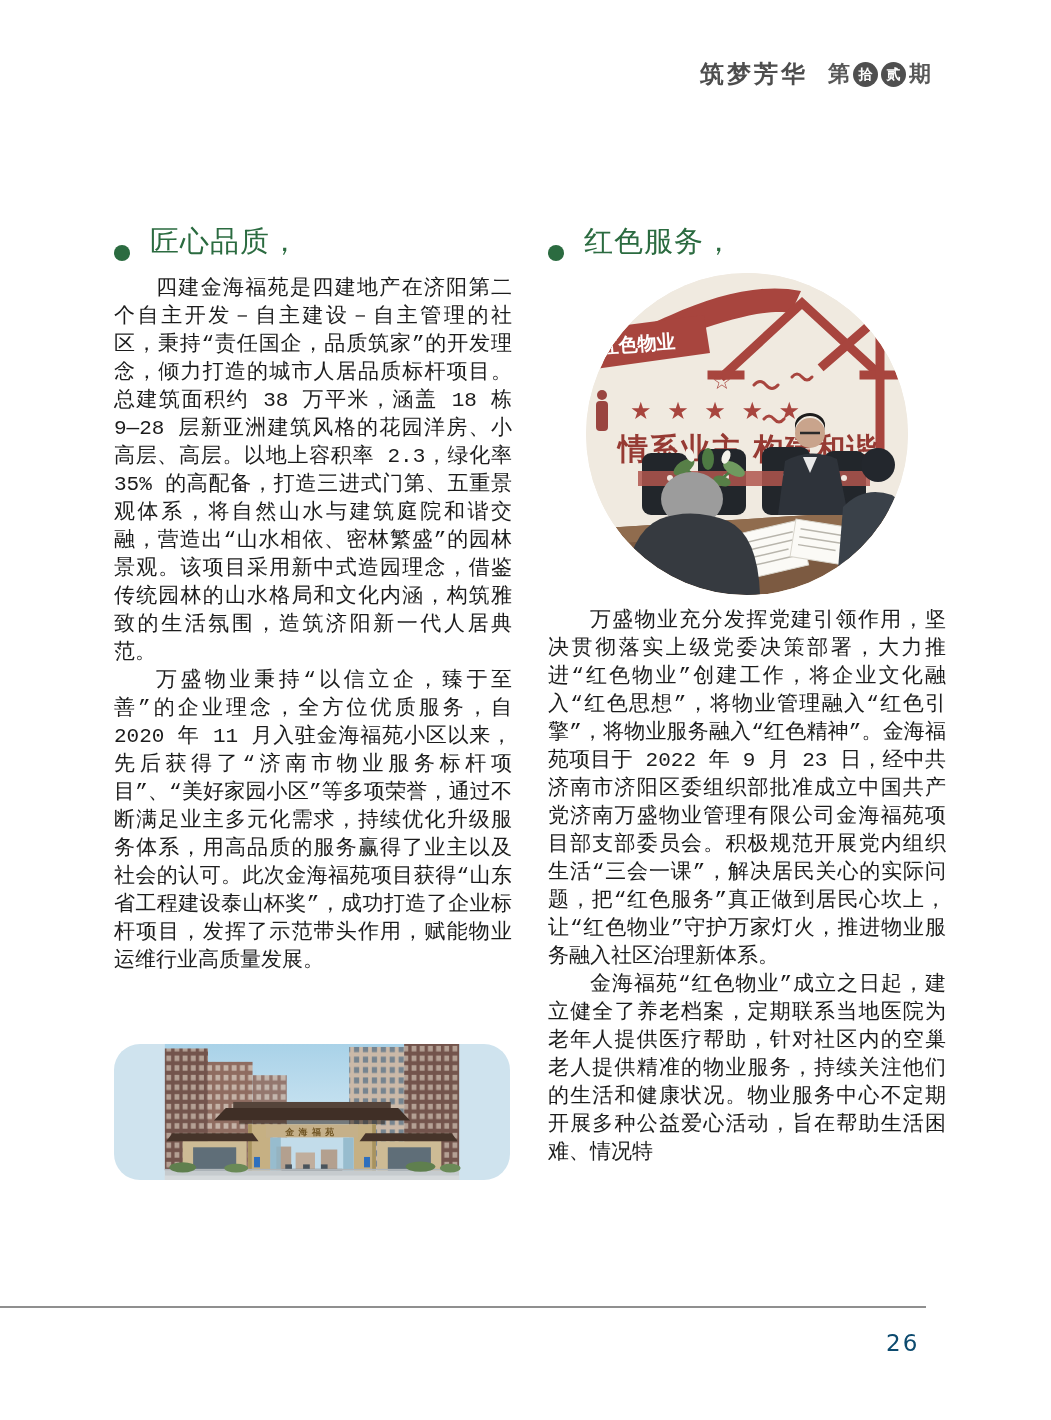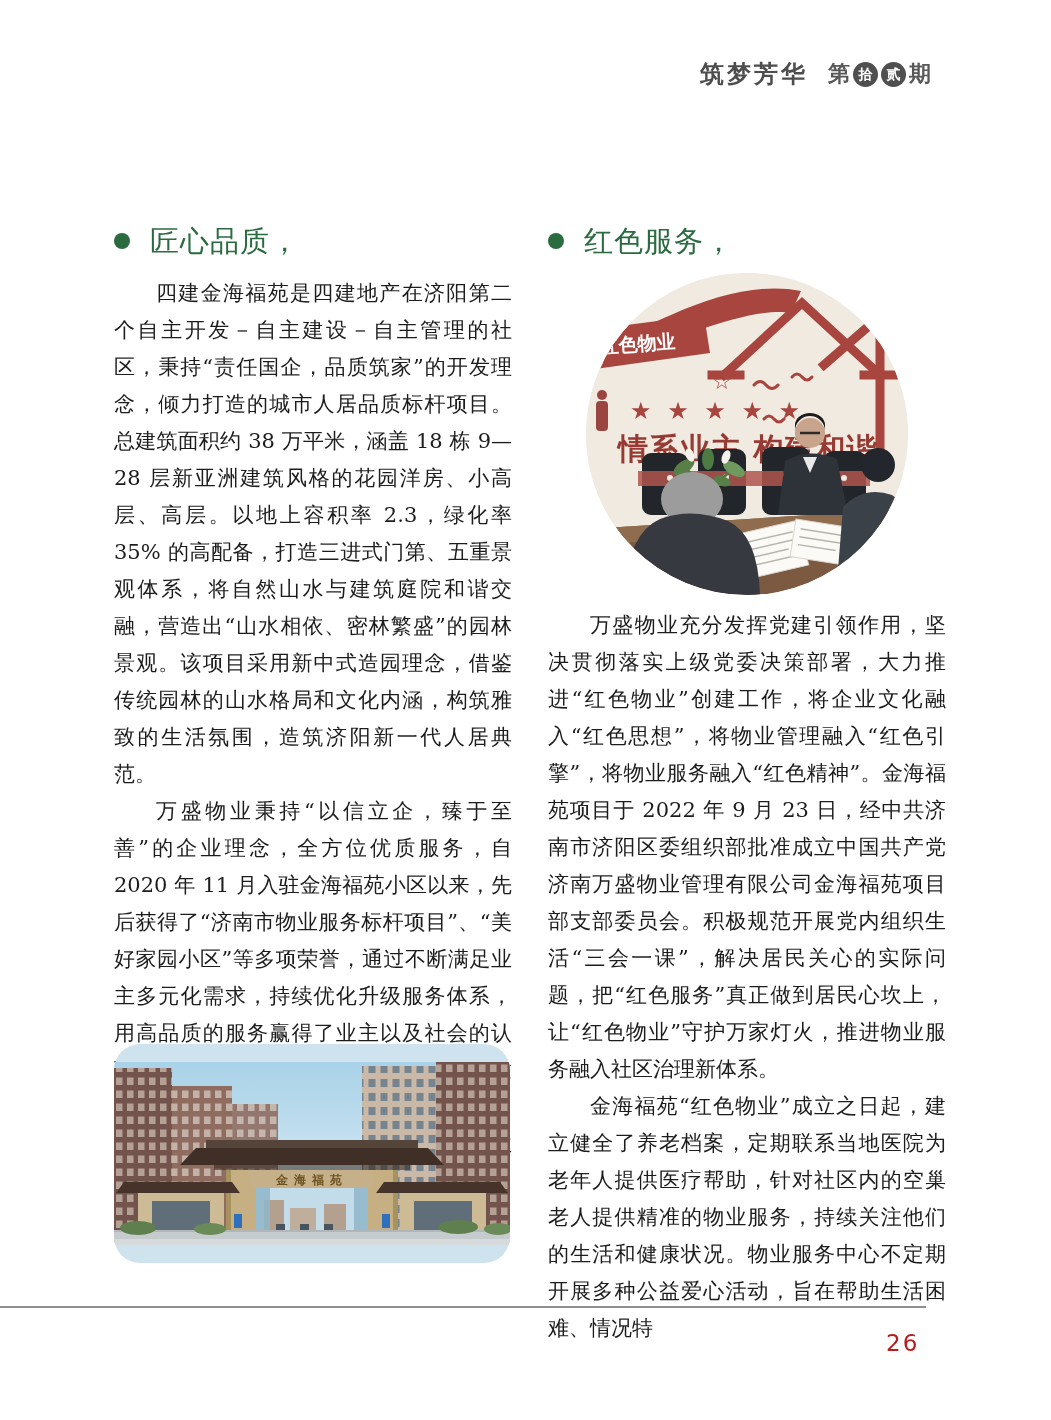--- a/index.html
+++ b/index.html
@@ -26,54 +26,55 @@
   .issue-group{display:flex;align-items:center;gap:3px;font-size:22px;font-weight:bold;color:#585858;}
   .issue-badge{
     width:25px;height:25px;border-radius:50%;background:var(--badge-gray);
     color:#fff;font-size:14px;font-weight:bold;
     display:flex;align-items:center;justify-content:center;line-height:1;
   }
   
   .col{position:absolute;width:398px;}
   .col-left{left:114px;top:222px;}
   .col-right{left:548px;top:222px;}
-  .heading{display:flex;align-items:flex-start;gap:20px;}
+  .heading{display:flex;align-items:flex-end;gap:20px;}
   .bullet-dot{
     width:16px;height:16px;border-radius:50%;background:var(--heading-green);
     margin-top:11px;flex:0 0 16px;
   }
   .heading-text{
     color:var(--heading-green);
     font-size:29px;line-height:39px;letter-spacing:1px;font-weight:500;
   }
   .body-text{
-    margin-top:14px;font-size:21px;line-height:37px;text-align:justify;
+    margin-top:14px;font-size:21px;line-height:28px;text-align:justify;
     text-justify:inter-ideograph;
+    font-family:Liberation Mono, monospace;
   }
   .body-text p{margin:0;text-indent:2em;}
   
   .gate-photo{
-    position:absolute;left:114px;top:1044px;width:396px;height:219px;
+    position:absolute;left:114px;top:1044px;width:396px;height:136px;
     border-radius:26px;overflow:hidden;background:#cfe3ee;
   }
   .gate-photo svg{display:block;width:100%;height:100%;}
   .meeting-photo{
     width:322px;height:322px;margin:12px auto 0;border-radius:50%;
     overflow:hidden;background:#efe9df;
   }
   .meeting-photo svg{display:block;width:100%;height:100%;}
   .right-body{margin-top:12px;}
   
   .footer-rule{
     position:absolute;left:0;top:1306px;width:926px;height:2px;background:#8f8f8f;
   }
   .page-number{
     position:absolute;left:886px;top:1330px;
     font-family:"DejaVu Sans","Liberation Sans",sans-serif;
-    font-size:23px;color:#b91c1c;letter-spacing:2px;
+    font-size:23px;color:#0c4a6e;letter-spacing:2px;
   }
 </style>
 </head>
 <body>
 
 <div class="page-header">
   <span class="mag-title">筑梦芳华</span>
   <span class="issue-group">
     <span>第</span>
     <span class="issue-badge">拾</span>

